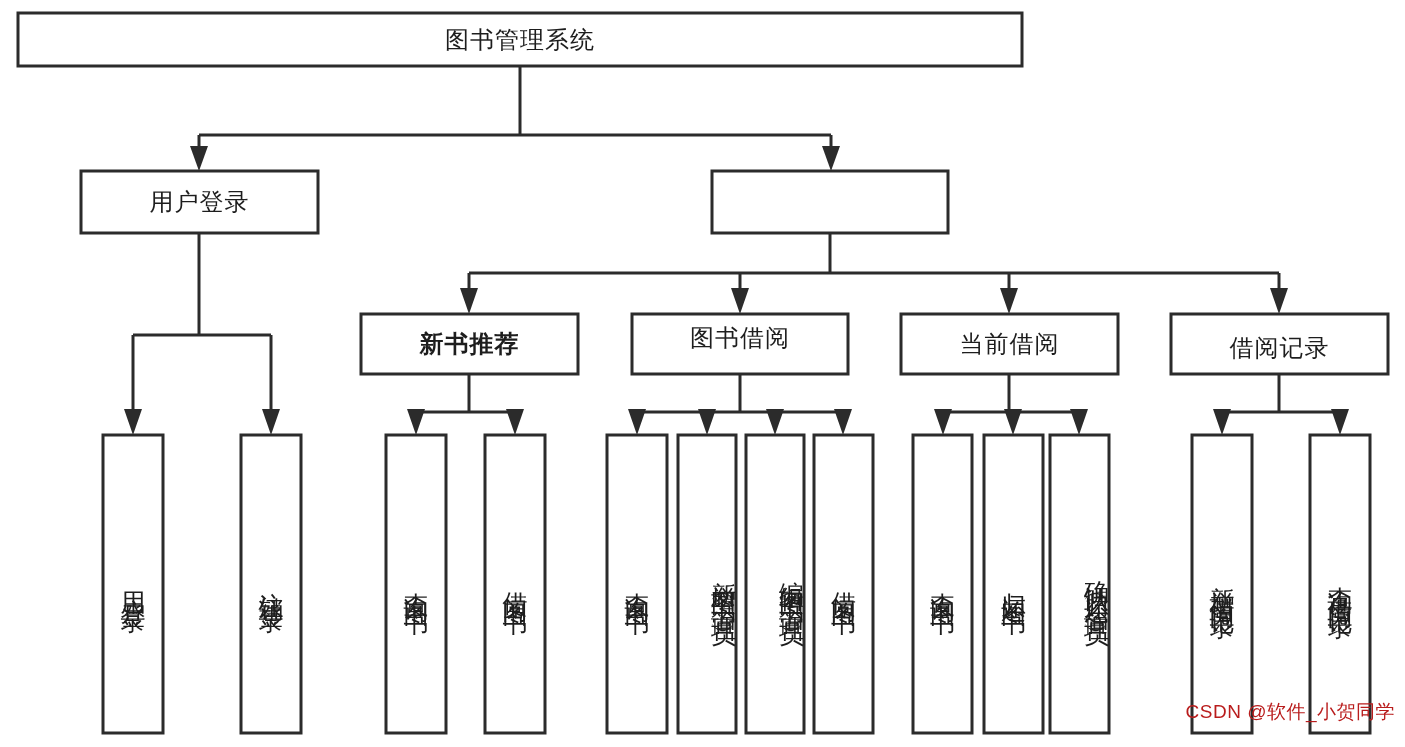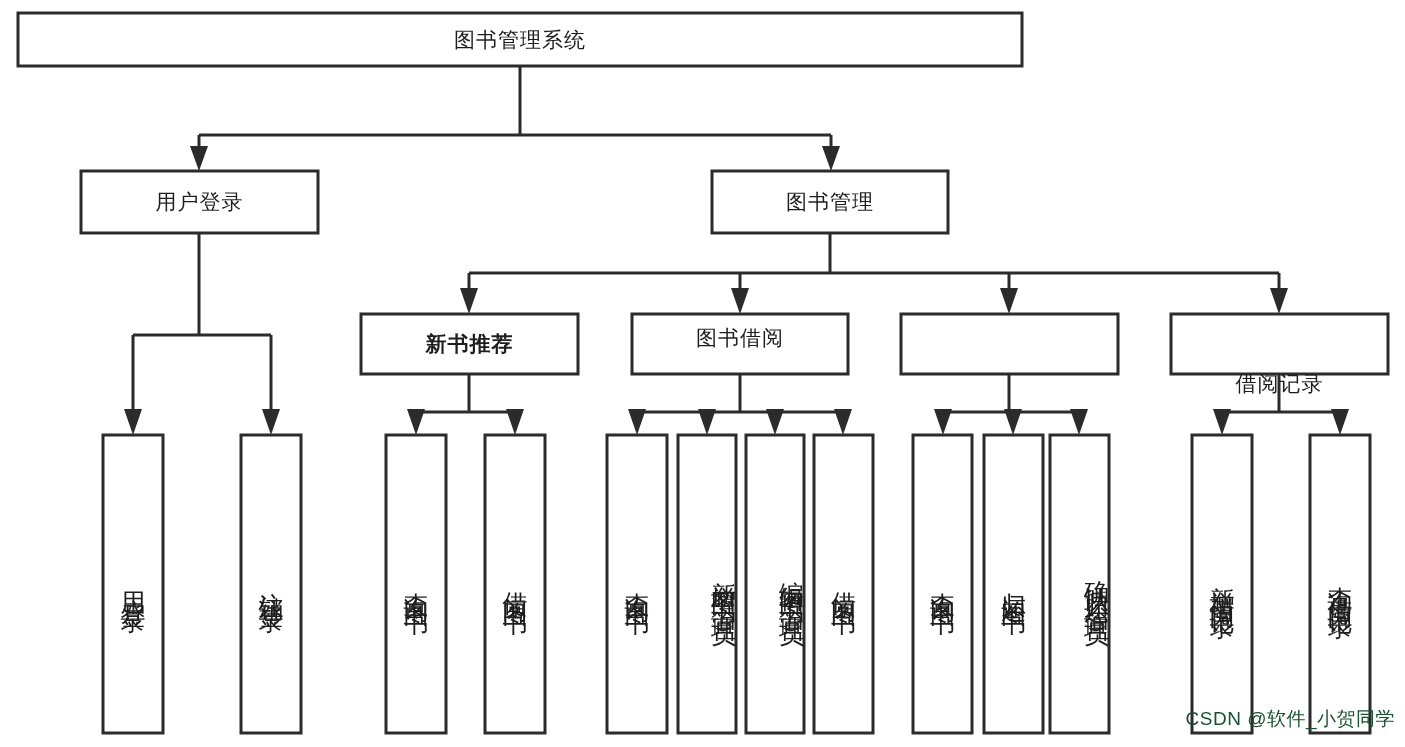--- a/index.html
+++ b/index.html
@@ -18,35 +18,35 @@
     position:absolute;
     display:flex;
     align-items:center;
     justify-content:center;
     color:#1d1d1d;
     font-family:"Liberation Sans","DejaVu Sans",sans-serif;
     letter-spacing:1px;
     white-space:nowrap;
     pointer-events:none;
   }
-  .horiz-label{font-size:21px;}
+  .horiz-label{font-size:24px;}
   .vert-label{
     writing-mode:vertical-rl;
     text-orientation:upright;
     font-size:25px;
     letter-spacing:6px;
     line-height:1;
   }
   .vert-label.top-align{align-items:flex-start;padding-top:4px;}
   .watermark{
     position:absolute;
     right:10px;
-    bottom:15px;
+    bottom:22px;
     font-size:19px;
-    color:#14532d;
+    color:#b91c1c;
     font-family:"Liberation Sans","DejaVu Sans",sans-serif;
     letter-spacing:0.5px;
     white-space:nowrap;
   }
 </style>
 </head>
 <body>
 
 <div id="diagram-root">
 
@@ -150,25 +150,25 @@
       <path class="connector" d="M 1222 412 L 1222 418"></path>
       <path class="connector" d="M 1340 412 L 1340 418"></path>
       <polygon class="arrow-head" points="1222,435 1213,409 1231,409"></polygon>
       <polygon class="arrow-head" points="1340,435 1331,409 1349,409"></polygon>
     </g>
   </svg>
 
   <div class="node-label horiz-label" style="left:18px;top:13px;width:1004px;height:53px;">图书管理系统</div>
 
   <div class="node-label horiz-label" style="left:81px;top:171px;width:237px;height:62px;">用户登录</div>
-  <div class="node-label horiz-label" style="left:712px;top:171px;width:236px;height:62px;">图书管理</div>
 
   <div class="node-label horiz-label" style="left:361px;top:314px;width:217px;height:60px;font-weight:bold;">新书推荐</div>
   <div class="node-label horiz-label" style="left:632px;top:314px;width:216px;height:47px;">图书借阅</div>
-  <div class="node-label horiz-label" style="left:1171px;top:314px;width:217px;height:68px;margin-top:36px;">借阅记录</div>
+  <div class="node-label horiz-label" style="left:901px;top:314px;width:217px;height:60px;">当前借阅</div>
+  <div class="node-label horiz-label" style="left:1171px;top:314px;width:217px;height:68px;">借阅记录</div>
 
   <div class="node-label vert-label" style="left:103px;top:435px;width:60px;height:298px;">用户登录</div>
   <div class="node-label vert-label" style="left:241px;top:435px;width:60px;height:298px;">注销登录</div>
 
   <div class="node-label vert-label" style="left:386px;top:435px;width:60px;height:298px;">查询图书</div>
   <div class="node-label vert-label" style="left:485px;top:435px;width:60px;height:298px;">借阅图书</div>
 
   <div class="node-label vert-label" style="left:607px;top:435px;width:60px;height:298px;">查询图书</div>
   <div class="node-label vert-label top-align" style="left:678px;top:435px;width:58px;height:298px;">新增图书（管理员）</div>
   <div class="node-label vert-label top-align" style="left:746px;top:435px;width:58px;height:298px;">编辑图书（管理员）</div>

